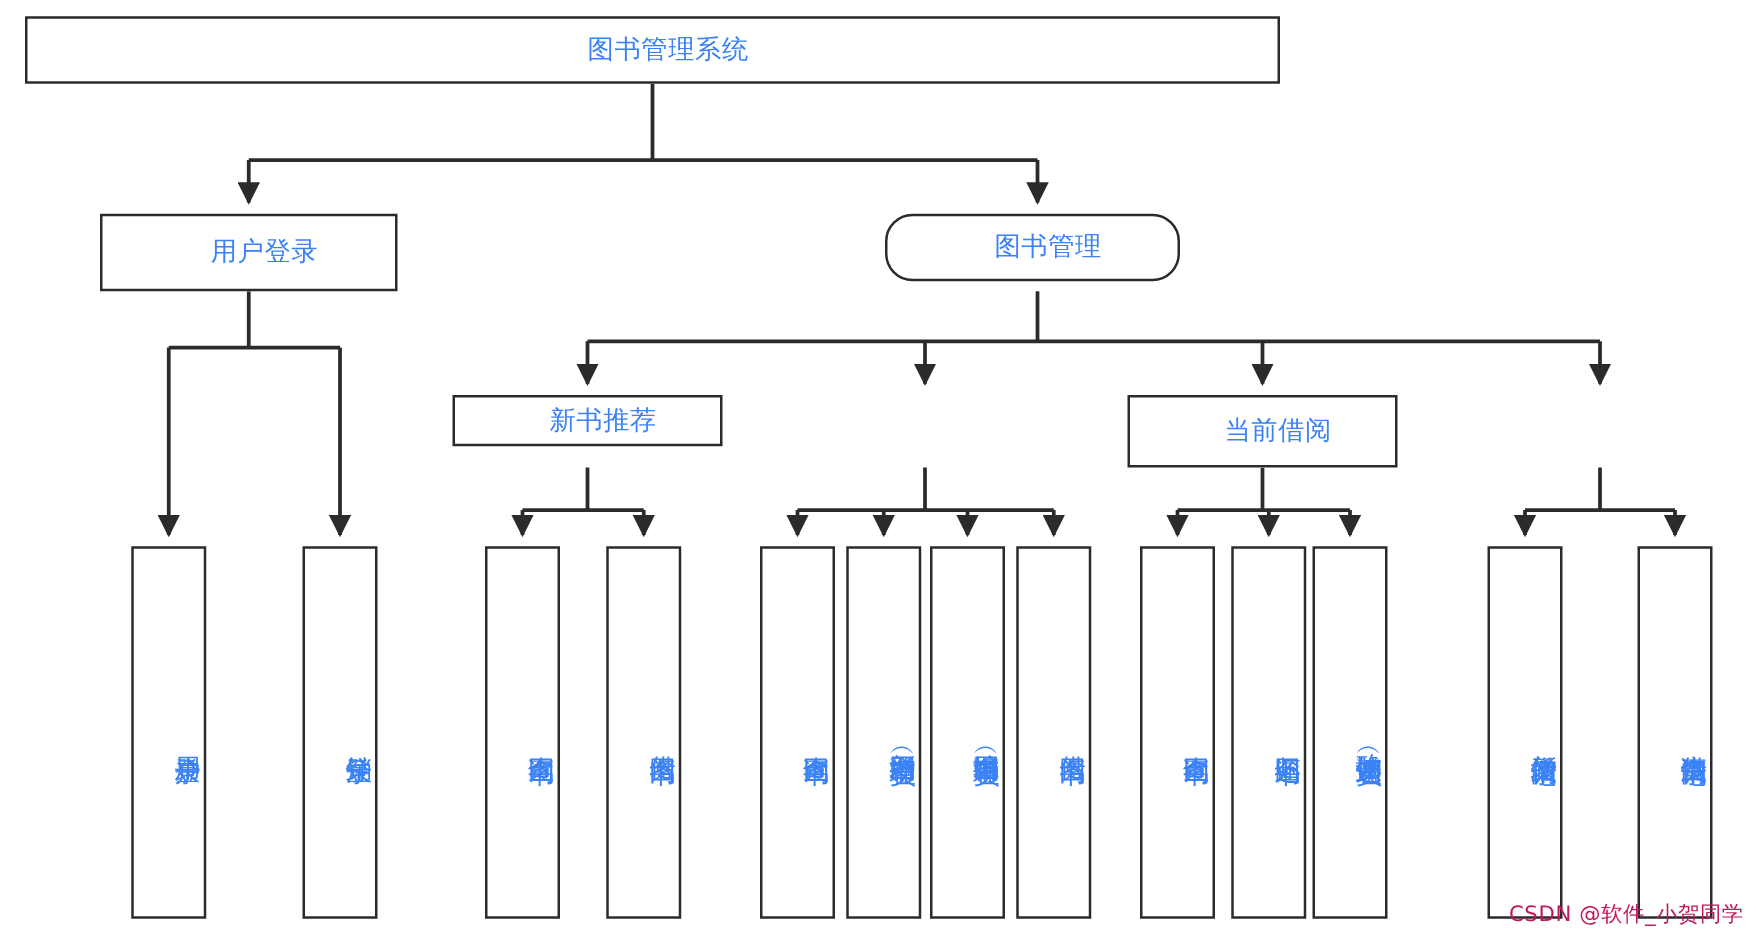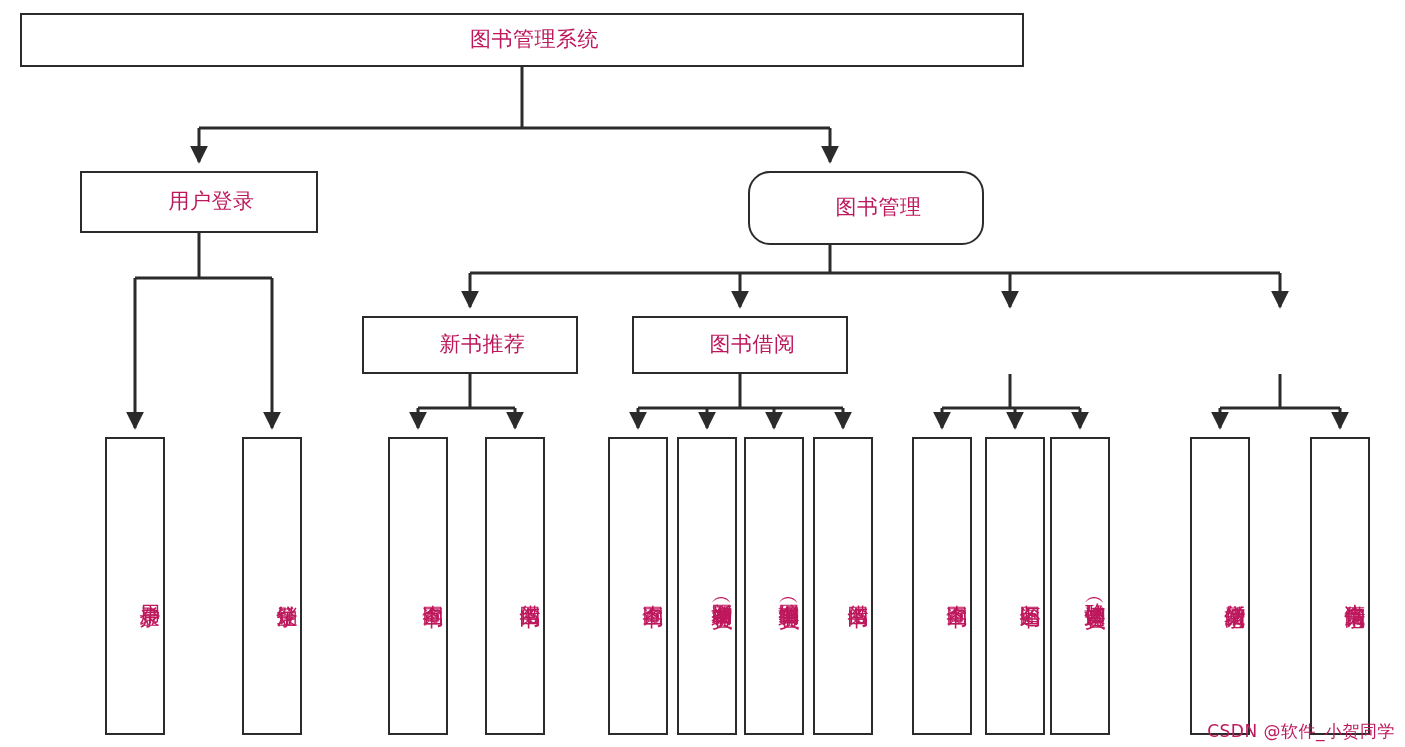--- a/index.html
+++ b/index.html
@@ -25,21 +25,21 @@
     height: 747px;
   }
   .node {
     position: absolute;
     box-sizing: border-box;
     border: 2px solid #2b2b2b;
     background: #ffffff;
     display: flex;
     align-items: center;
     justify-content: center;
-    color: #be185d;
+    color: #3b82f6;
     padding-left: 25px;
   }
   .node.horizontal {
     font-size: 21px;
     line-height: 1.2;
     letter-spacing: 0.5px;
   }
   .node.vertical {
     writing-mode: vertical-rl;
     text-orientation: upright;
@@ -120,29 +120,29 @@
     </g>
   </svg>
 
   <div class="node horizontal" style="left: 20px; top: 13px; width: 1004px; height: 54px;">
     <span>图书管理系统</span>
   </div>
 
   <div class="node horizontal" style="left: 80px; top: 171px; width: 238px; height: 62px;">
     <span>用户登录</span>
   </div>
-  <div class="node horizontal" style="left: 748px; top: 171px; width: 236px; height: 74px; border-radius: 22px;">
+  <div class="node horizontal" style="left: 708px; top: 171px; width: 236px; height: 54px; border-radius: 22px;">
     <span>图书管理</span>
   </div>
 
-  <div class="node horizontal" style="left: 362px; top: 316px; width: 216px; height: 58px;">
+  <div class="node horizontal" style="left: 362px; top: 316px; width: 216px; height: 41px;">
     <span>新书推荐</span>
   </div>
-  <div class="node horizontal" style="left: 632px; top: 316px; width: 216px; height: 58px;">
-    <span>图书借阅</span>
+  <div class="node horizontal" style="left: 902px; top: 316px; width: 216px; height: 58px;">
+    <span>当前借阅</span>
   </div>
 
   <div class="node vertical" style="left: 105px; top: 437px; width: 60px; height: 298px;">
     <span class="vtext">用户登录</span>
   </div>
   <div class="node vertical" style="left: 242px; top: 437px; width: 60px; height: 298px;">
     <span class="vtext">注销登录</span>
   </div>
   <div class="node vertical" style="left: 388px; top: 437px; width: 60px; height: 298px;">
     <span class="vtext">查询图书</span>

